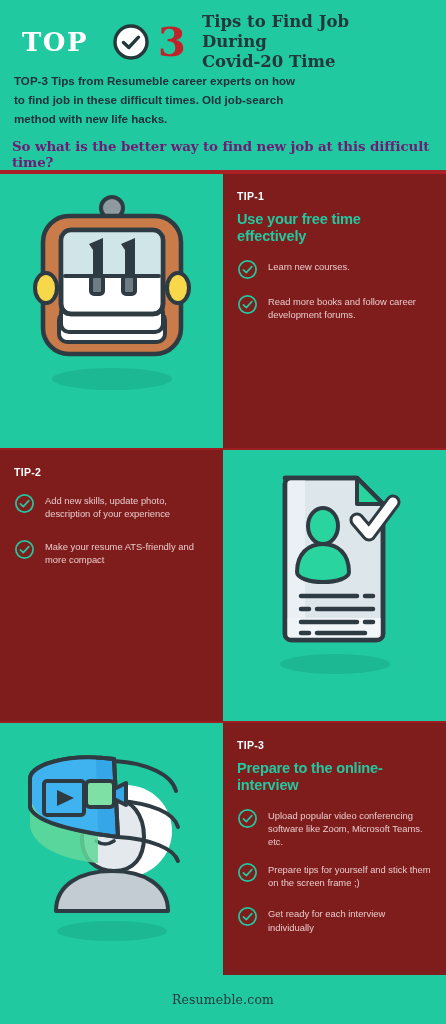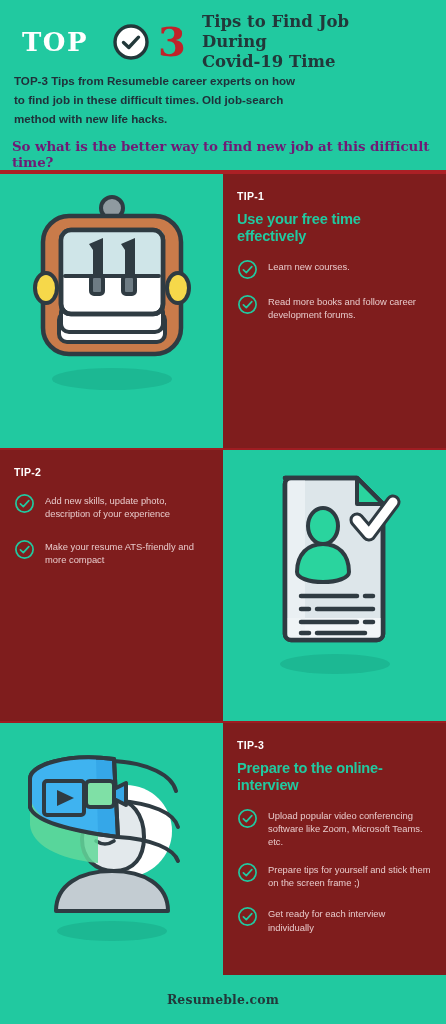--- a/index.html
+++ b/index.html
@@ -80,21 +80,21 @@
   }
   .art-svg { position: absolute; left: 50%; transform: translateX(-50%); }
 
   
   .footer {
     position: absolute; left: 0; top: 975px; width: 446px; height: 49px;
     background: #21c9a0; display: flex; align-items: center; justify-content: center;
   }
   .footer-rule { position: absolute; left: 0; top: 975px; width: 446px; height: 3px; background: #ab2025; }
   .footer-txt {
-    font-family: "DejaVu Serif", serif; font-weight: bold;
+    font-family: "DejaVu Serif", serif; font-weight: normal;
     font-size: 12.4px; color: #22383a; letter-spacing: 0.2px;
   }
 </style>
 </head>
 <body>
 
 <div class="page">
 
   <div class="header">
     <div class="hdr-row">
@@ -102,21 +102,21 @@
 
       <span class="badge-check">
         <svg viewBox="0 0 38 38" width="38" height="38">
           <circle cx="19" cy="19" r="16" fill="#ffffff" stroke="#22383a" stroke-width="3.4"></circle>
           <path d="M11.5 19.5 L16.8 24.5 L26.5 14.2" fill="none" stroke="#22383a" stroke-width="3.4" stroke-linecap="round" stroke-linejoin="round"></path>
         </svg>
       </span>
 
       <span class="big-three">3</span>
       <span class="hdr-title">Tips to Find Job During
-Covid-19 Time</span>
+Covid-20 Time</span>
     </div>
 
     <div class="hdr-body">TOP-3 Tips from Resumeble career experts on how
 to find job in these difficult times. Old job-search
 method with new life hacks.</div>
     <div class="hdr-question">So what is the better way to find new job at this difficult time?</div>
     <div class="hdr-rule"></div>
   </div>
 
   <div class="block r1 col-l bg-teal">

